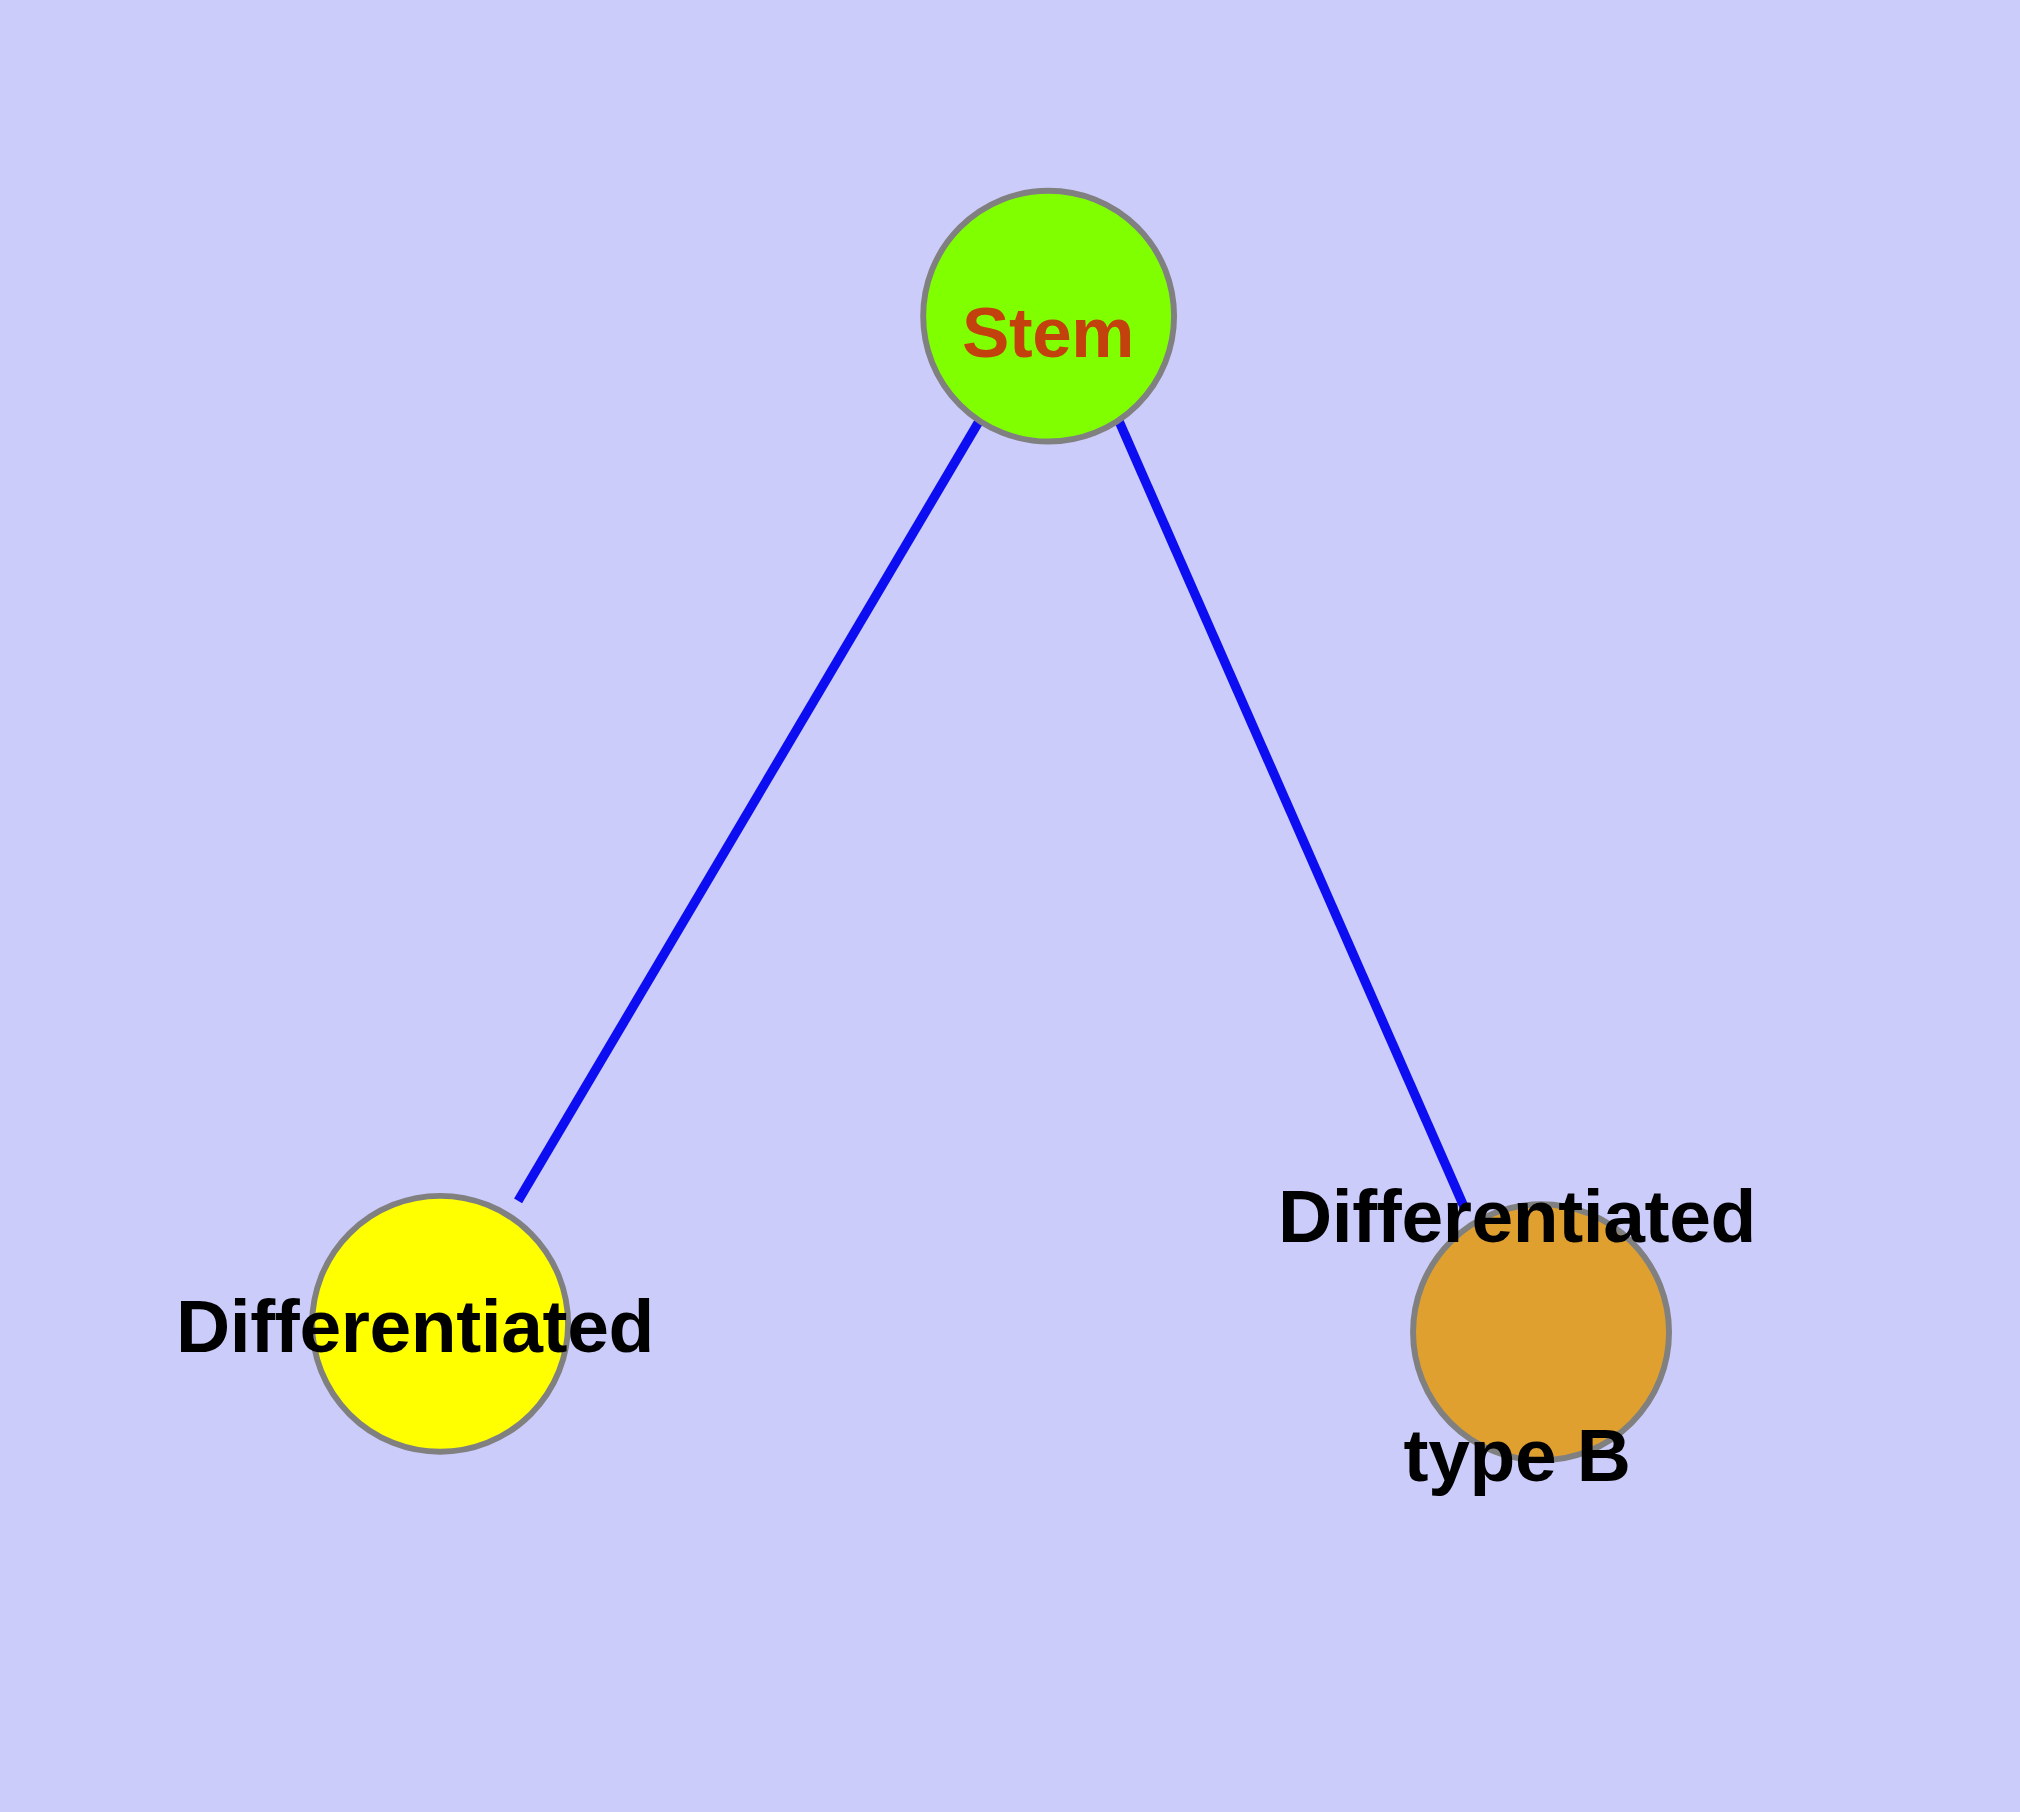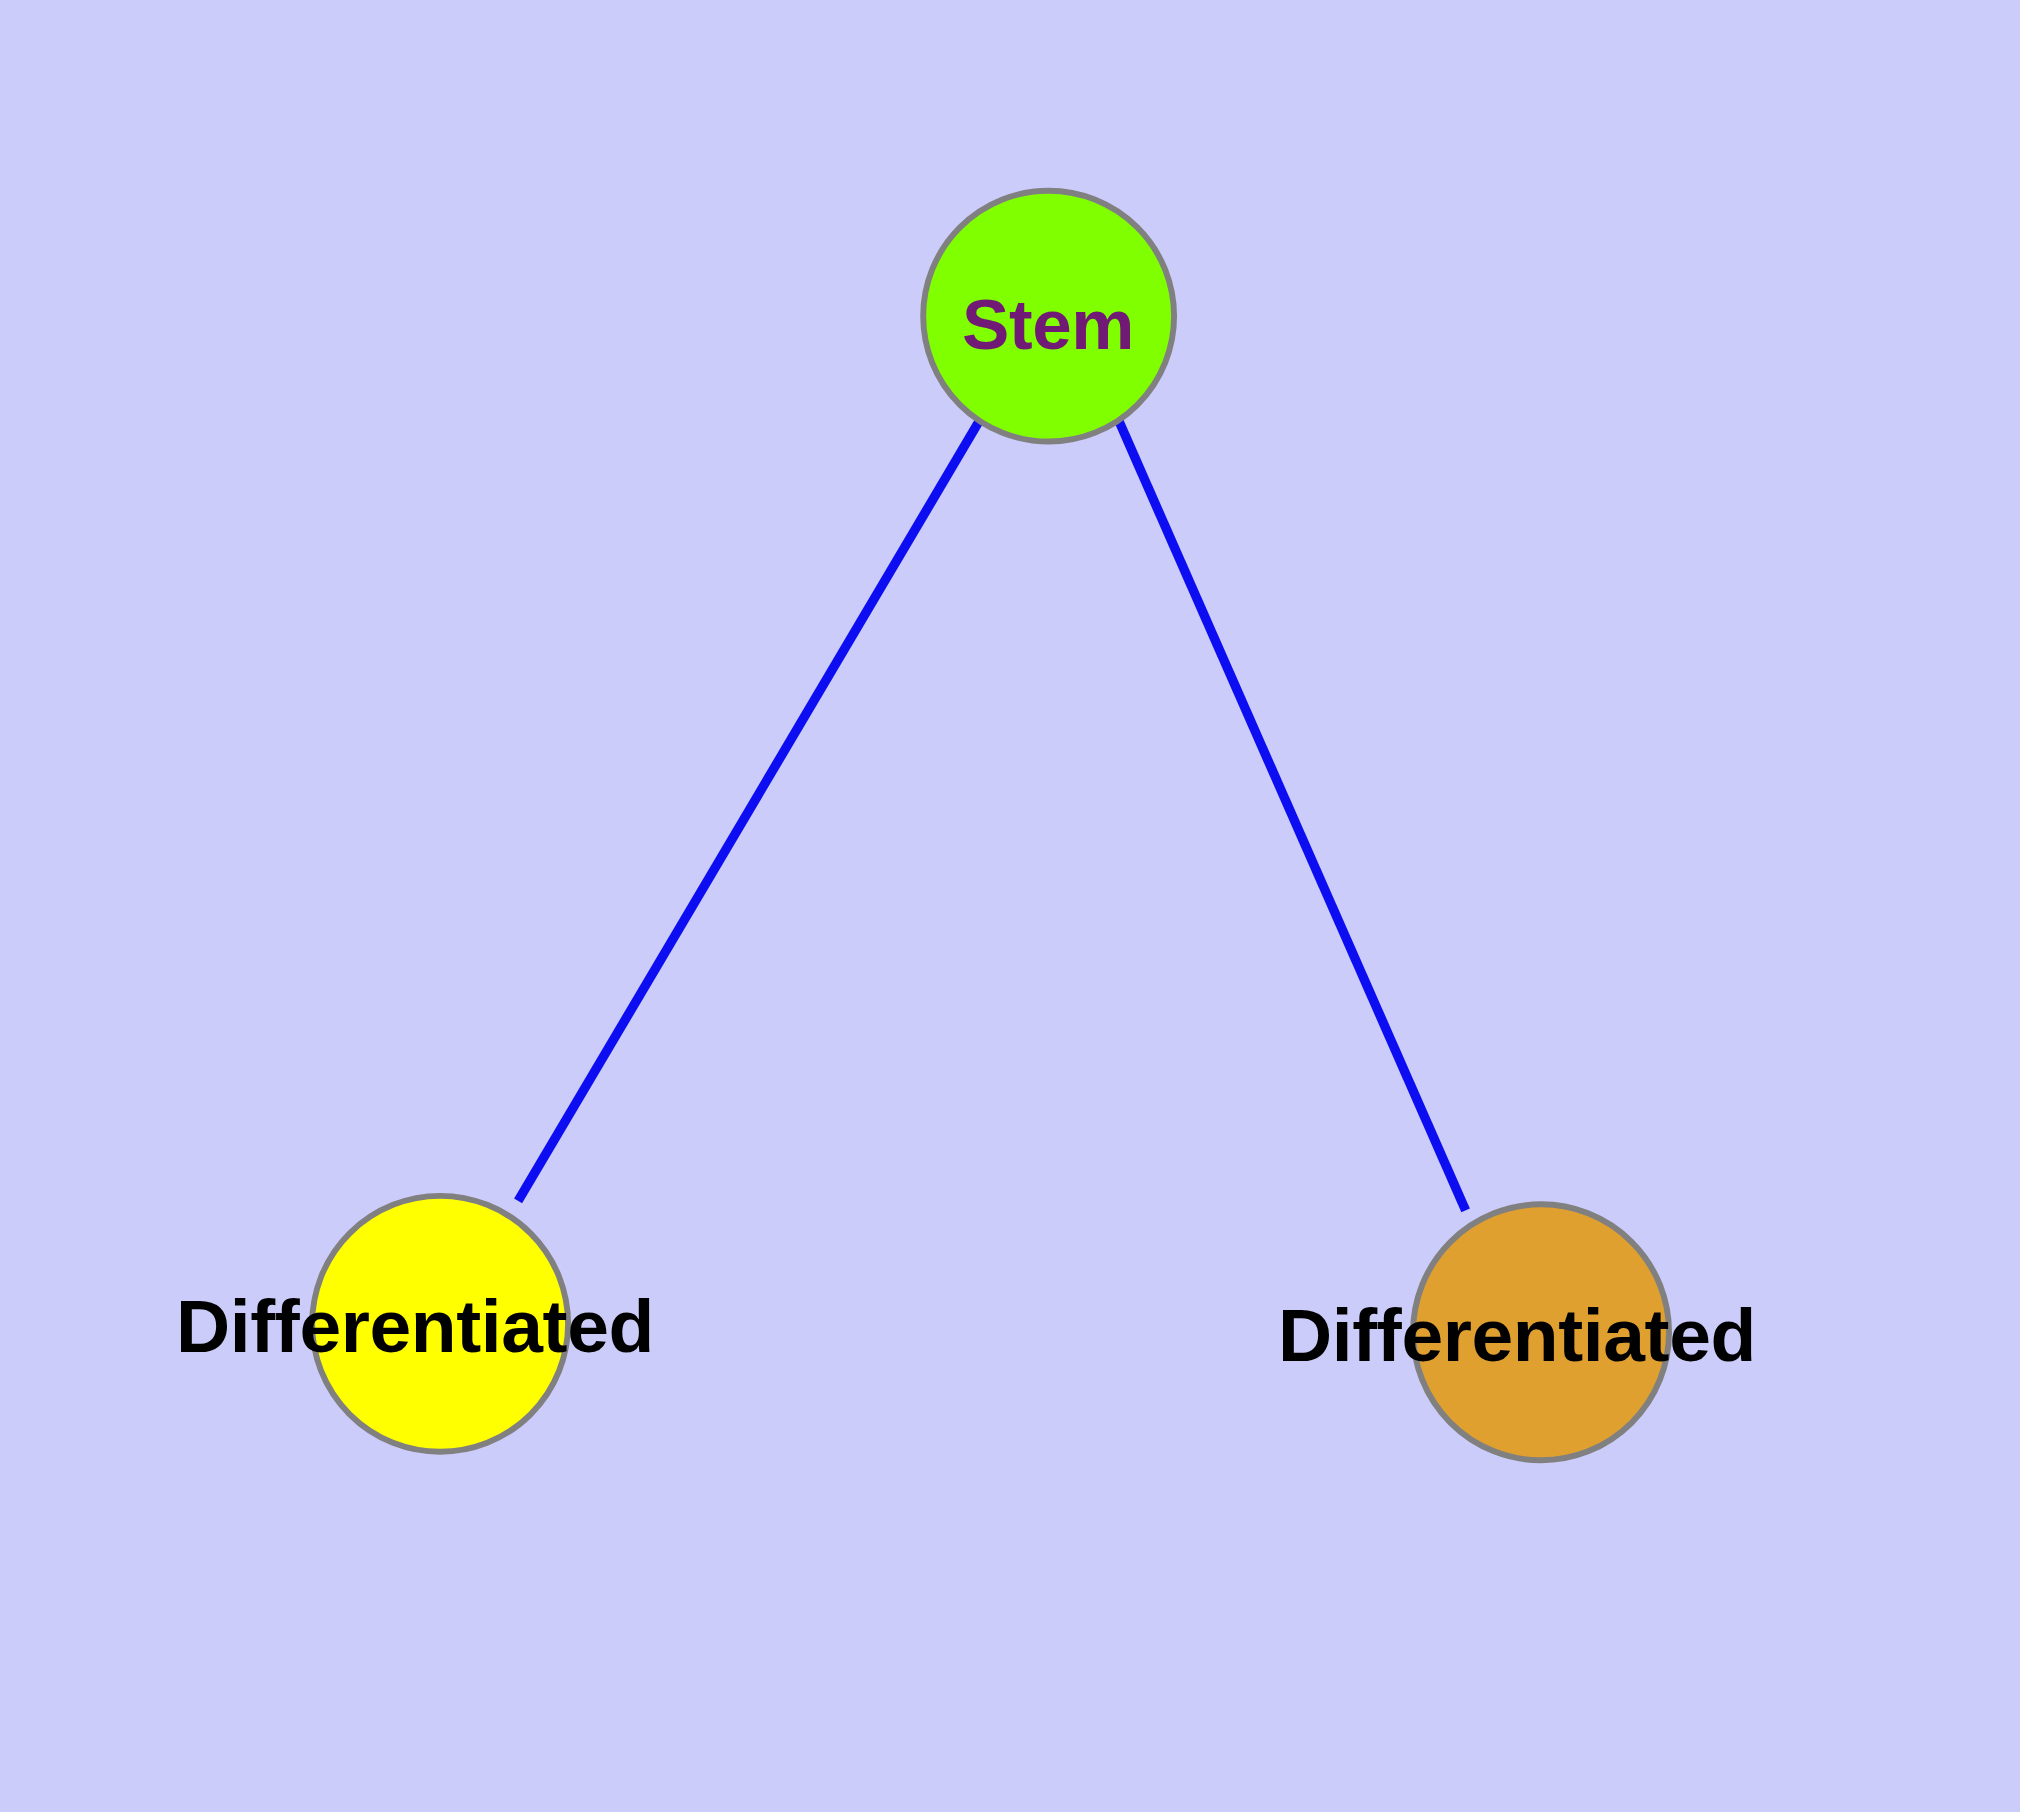--- a/index.html
+++ b/index.html
@@ -70,26 +70,27 @@
       <line id="edge-stem-to-a" x1="1155" y1="497" x2="611" y2="1417" stroke="#0d0df2" stroke-width="11" stroke-linecap="butt"></line>
       <line id="edge-stem-to-b" x1="1320" y1="497" x2="1729" y2="1428" stroke="#0d0df2" stroke-width="11" stroke-linecap="butt"></line>
     </g>
     <g>
       <circle id="node-stem" cx="1237" cy="373" r="148" fill="#80ff00" stroke="#808080" stroke-width="7"></circle>
       <circle id="node-diff-a" cx="519" cy="1562" r="151" fill="#ffff00" stroke="#808080" stroke-width="7"></circle>
       <circle id="node-diff-b" cx="1818" cy="1572" r="151" fill="#e0a030" stroke="#808080" stroke-width="7"></circle>
     </g>
   </svg>
 
-  <div class="node-label label-stem" style="left: 1048px; top: 324px; font-size: 71px; color: #701a75;">
+  <div class="node-label label-stem" style="left: 1048px; top: 332px; font-size: 71px; color: #c2410c;">
     <span class="label-line">Stem</span>
   </div>
 
   <div class="node-label label-a" style="left: 415px; top: 1327px; font-size: 75px; color: rgb(0, 0, 0);">
     <span class="label-line">Differentiated</span>
   </div>
 
   <div class="node-label label-b" style="left: 1517px; top: 1336px; font-size: 75px; color: rgb(0, 0, 0);">
     <span class="label-line">Differentiated</span>
+    <span class="label-line">type B</span>
   </div>
 
 </div>
 
 
 </body></html>

